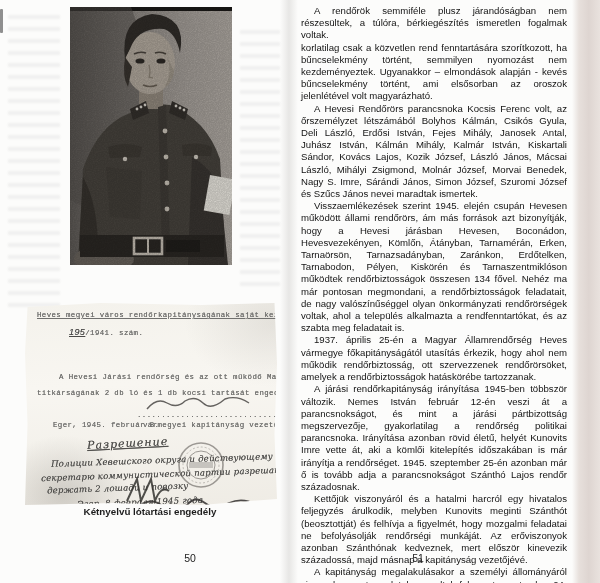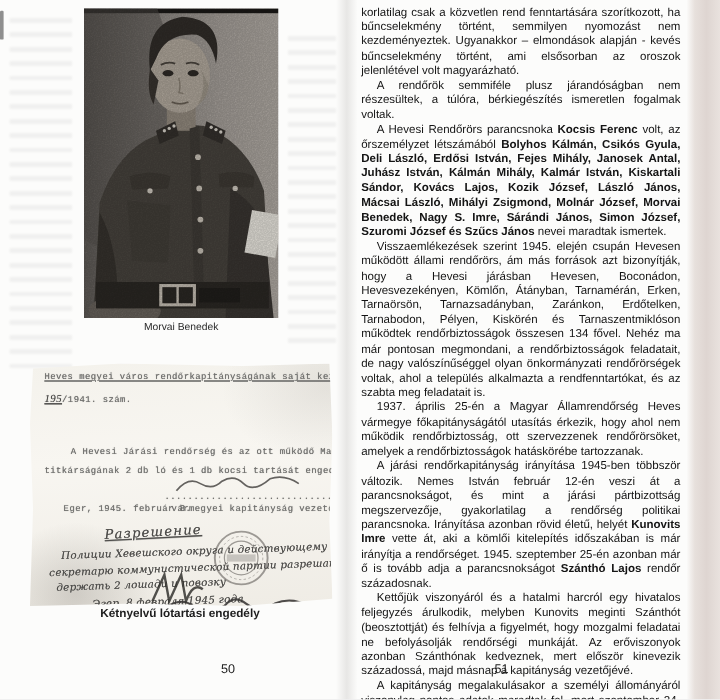--- a/index.html
+++ b/index.html
@@ -19,38 +19,38 @@
               radial-gradient(ellipse at 15% 95%,rgba(120,115,108,.28),transparent 22%),
               radial-gradient(ellipse at 98% 10%,rgba(150,145,138,.18),transparent 25%),
               linear-gradient(177deg,#f4f2ec 0%,#f8f6f1 40%,#efece5 100%);
             clip-path:polygon(1% 2%,30% 0%,70% 1%,99% 0%,100% 30%,99% 65%,100% 97%,70% 100%,35% 99%,0% 100%,1% 60%,0% 25%);
             box-shadow:0 0 4px rgba(0,0,0,.12);}
   .doc-inner{position:relative;width:100%;height:100%;
              font-family:"Liberation Mono",monospace;font-size:7.4px;color:#70706e;
              letter-spacing:.4px;text-shadow:0 0 .6px rgba(110,110,108,.9);}
   .doc-line{position:absolute;white-space:nowrap;}
   .u{text-decoration:underline;}
-  .hand-num{font-family:Liberation Serif, serif;font-style:italic;font-size:9px;color:#4a4947;}
+  .hand-num{font-family:Liberation Sans, sans-serif;font-style:italic;font-size:9px;color:#4a4947;margin-left:32px;}
   .doc-title{left:0;width:100%;text-align:center;letter-spacing:2px;}
   .cyr{font-family:"DejaVu Serif",serif;font-style:italic;color:#4e4d4b;font-size:8.6px;
        letter-spacing:.2px;text-shadow:0 0 .5px rgba(80,80,78,.8);}
   .cyr-title{font-size:11px;letter-spacing:1px;}
   .sig-svg{position:absolute;overflow:visible;}
   .stamp{position:absolute;left:152px;top:138px;width:48px;height:48px;opacity:.55;}
   .doc-caption{position:absolute;left:0;top:506px;width:300px;text-align:center;
                font-weight:bold;font-size:9.8px;color:#1d1d1d;}
   .page-number{position:absolute;top:552px;font-size:10.5px;color:#222;}
   .pn-left{left:0;width:300px;text-align:center;padding-left:40px;}
   .pn-right{left:285px;width:266px;text-align:center;}
   
   .right-page-text{position:absolute;left:301px;top:5px;width:266px;
                    font-size:9.6px;line-height:12.2px;text-align:justify;color:#141414;}
   .para{margin:0;}
   .para.indent{text-indent:13px;}
-  .para b{font-weight:700;}
+  .para b{font-weight:400;}
   
   .gutter-shade{position:absolute;left:280px;top:0;width:20px;height:583px;pointer-events:none;
                 background:linear-gradient(to right,rgba(90,85,80,0) 0%,rgba(90,85,80,.13) 45%,rgba(90,85,80,0) 90%);}
   .edge-band{position:absolute;left:572px;top:0;width:28px;height:583px;
              background:linear-gradient(to right,rgba(221,213,209,0) 0%,#e7e0dc 25%,#ded5d1 60%,#e9e2de 100%);}
 </style>
 </head>
 <body>
 
 <div class="spread">
@@ -120,21 +120,20 @@
             <rect width="26" height="36" fill="#efece4"></rect>
           </g>
 
         <rect x="10" y="228" width="144" height="22" fill="#2c2925"></rect>
         <rect x="64" y="231" width="28" height="16" fill="none" stroke="#c9c2b7" stroke-width="2.6"></rect>
         <line x1="78" y1="231" x2="78" y2="247" stroke="#c9c2b7" stroke-width="2"></line>
         <rect x="96" y="233" width="34" height="12" fill="#211f1c"></rect>
         <rect width="162" height="258" filter="url(#grain)" opacity=".22"></rect>
       </svg>
     </div>
-    <div class="photo-caption">Morvai Benedek</div>
 
     <div class="document">
       <div class="doc-inner">
         <div class="doc-line u" style="left:12px;top:8px;">Heves megyei város rendőrkapitányságának saját kezéhez,</div>
         <div class="doc-line" style="left:12px;top:24px;"><span class="hand-num u">195</span><span>/1941. szám.</span></div>
         <div class="doc-line" style="left:34px;top:70px;">A Hevesi Járási rendőrség és az ott működő Magyar Kommunista Párt</div>
         <div class="doc-line" style="left:12px;top:86px;">titkárságának 2 db ló és 1 db kocsi tartását engedélyezem.</div>
         <div class="doc-line" style="left:28px;top:108px;margin-top:10px;">Eger, 1945. február 8.</div>
         <svg class="sig-svg" style="left:118px;top:88px;" width="110" height="26">
           <path d="M4,18 q10,-12 20,-6 t18,-2 q10,-6 18,2 t22,-4 q12,-4 24,4" stroke="#4a4845" stroke-width="1.4" fill="none" opacity=".85"></path>
@@ -161,22 +160,22 @@
         <svg class="sig-svg" style="left:96px;top:172px;" width="60" height="32">
           <path d="M6,26 L16,4 L20,26 L30,4 L34,26 q6,-16 14,-10" stroke="#34322f" stroke-width="2" fill="none" opacity=".85"></path>
         </svg>
       </div>
     </div>
     <div class="doc-caption">Kétnyelvű lótartási engedély</div>
     <div class="page-number pn-left">50</div>
   </div>
 
   <div class="right-page-text">
+      <p class="para indent"><span>A rendőrök semmiféle plusz járandóságban nem részesültek, a túlóra, bérkiegészítés ismeretlen fogalmak voltak.</span></p>
       <p class="para"><span>korlatilag csak a közvetlen rend fenntartására szorítkozott, ha bűncselekmény történt, semmilyen nyomozást nem kezdeményeztek. Ugyanakkor – elmondások alapján - kevés bűncselekmény történt, ami elsősorban az oroszok jelenlétével volt magyarázható.</span></p>
-      <p class="para indent"><span>A rendőrök semmiféle plusz járandóságban nem részesültek, a túlóra, bérkiegészítés ismeretlen fogalmak voltak.</span></p>
       <p class="para indent"><span>A Hevesi Rendőrörs parancsnoka </span><b>Kocsis Ferenc</b><span> volt, az őrszemélyzet létszámából </span><b>Bolyhos Kálmán, Csikós Gyula, Deli László, Erdősi István, Fejes Mihály, Janosek Antal, Juhász István, Kálmán Mihály, Kalmár István, Kiskartali Sándor, Kovács Lajos, Kozik József, László János, Mácsai László, Mihályi Zsigmond, Molnár József, Morvai Benedek, Nagy S. Imre, Sárándi János, Simon József, Szuromi József és Szűcs János</b><span> nevei maradtak ismertek.</span></p>
       <p class="para indent"><span>Visszaemlékezések szerint 1945. elején csupán Hevesen működött állami rendőrörs, ám más források azt bizonyítják, hogy a Hevesi járásban Hevesen, Boconádon, Hevesvezekényen, Kömlőn, Átányban, Tarnamérán, Erken, Tarnaörsön, Tarnazsadányban, Zaránkon, Erdőtelken, Tarnabodon, Pélyen, Kiskörén és Tarnaszentmiklóson működtek rendőrbiztosságok összesen 134 fővel. Nehéz ma már pontosan megmondani, a rendőrbiztosságok feladatait, de nagy valószínűséggel olyan önkormányzati rendőrörségek voltak, ahol a település alkalmazta a rendfenntartókat, és az szabta meg feladatait is.</span></p>
       <p class="para indent"><span>1937. április 25-én a Magyar Államrendőrség Heves vármegye főkapitányságától utasítás érkezik, hogy ahol nem működik rendőrbiztosság, ott szervezzenek rendőrörsöket, amelyek a rendőrbiztosságok hatáskörébe tartozzanak.</span></p>
       <p class="para indent"><span>A járási rendőrkapitányság irányítása 1945-ben többször változik. Nemes István február 12-én veszi át a parancsnokságot, és mint a járási pártbizottság megszervezője, gyakorlatilag a rendőrség politikai parancsnoka. Irányítása azonban rövid életű, helyét </span><b>Kunovits Imre</b><span> vette át, aki a kömlői kitelepítés időszakában is már irányítja a rendőrséget. 1945. szeptember 25-én azonban már ő is tovább adja a parancsnokságot </span><b>Szánthó Lajos</b><span> rendőr századosnak.</span></p>
       <p class="para indent"><span>Kettőjük viszonyáról és a hatalmi harcról egy hivatalos feljegyzés árulkodik, melyben Kunovits meginti Szánthót (beosztottját) és felhívja a figyelmét, hogy mozgalmi feladatai ne befolyásolják rendőrségi munkáját. Az erőviszonyok azonban Szánthónak kedveznek, mert először kinevezik századossá, majd másnap a kapitányság vezetőjévé.</span></p>
       <p class="para indent"><span>A kapitányság megalakulásakor a személyi állományáról viszonylag pontos adatok maradtak fel, mert szeptember 24-én </span></p>
     </div>
   <div class="page-number pn-right">51</div>
 
   <div class="gutter-shade"></div>

